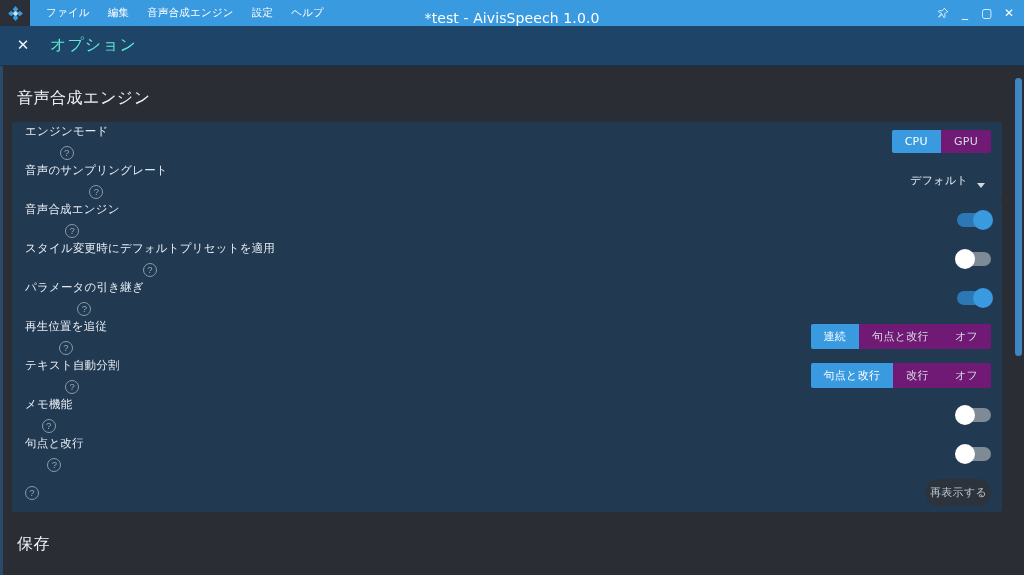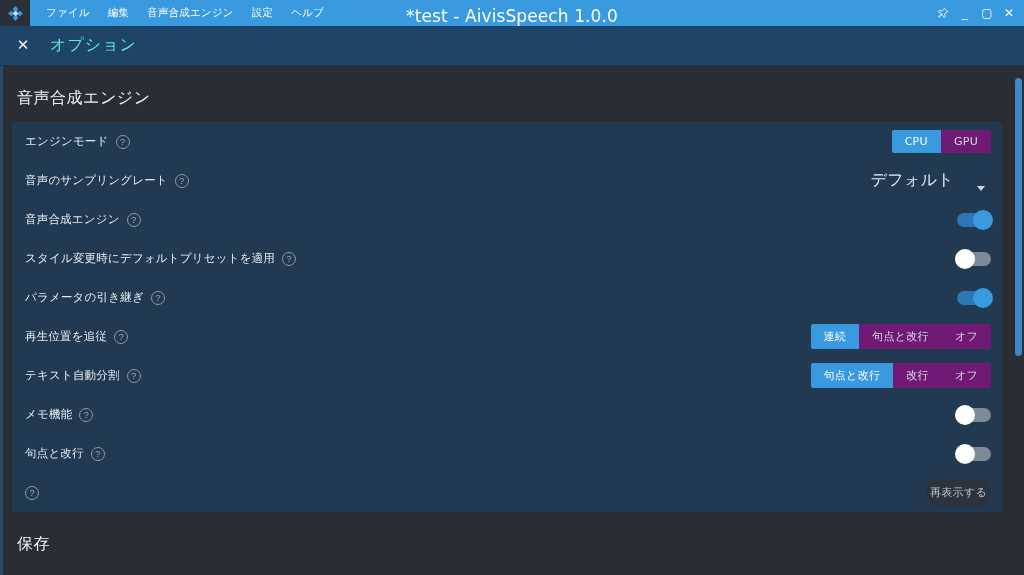--- a/index.html
+++ b/index.html
@@ -41,21 +41,21 @@
     padding: 4px 9px;
     color: #ffffff;
     white-space: nowrap;
     letter-spacing: .2px;
     cursor: default;
   }
   .win-title {
     position: absolute;
     left: 0; right: 0;
     text-align: center;
-    font-size: 17px;
+    font-size: 14px;
     color: #ffffff;
     pointer-events: none;
     letter-spacing: .1px;
   }
   .win-controls {
     margin-left: auto;
     display: flex; align-items: center;
     height: 26px;
     padding-right: 4px;
     gap: 0;
@@ -122,20 +122,21 @@
     height: 39px;
     display: flex;
     align-items: center;
     padding: 0 11px 0 13px;
   }
   .row-label {
     display: flex; align-items: center; gap: 7px;
     color: #e9eef4;
     font-size: 11.5px;
     letter-spacing: .2px;
+    flex-direction: column;
   }
   .help-icon {
     width: 14px; height: 14px;
     border: 1.3px solid #8c9aa8;
     border-radius: 50%;
     color: #9aa8b6;
     font-size: 9.5px;
     line-height: 1;
     display: flex; align-items: center; justify-content: center;
     font-family: "Liberation Sans", sans-serif;
@@ -188,23 +189,23 @@
     background: #ffffff;
     transition: none;
   }
   .switch.on .knob {
     left: auto; right: -2px;
     background: #3a9ae0;
   }
 
   
   .dropdown {
-    display: flex; align-items: flex-end; gap: 23px;
+    display: flex; align-items: flex-end; gap: 9px;
     color: #e4eaf0;
-    font-size: 16px;
+    font-size: 11px;
     padding: 3px 6px 3px 8px;
     cursor: pointer;
     letter-spacing: .3px;
   }
   .caret {
     width: 0; height: 0;
     border-left: 4px solid transparent;
     border-right: 4px solid transparent;
     border-top: 5px solid #cfd8e0;
   }

